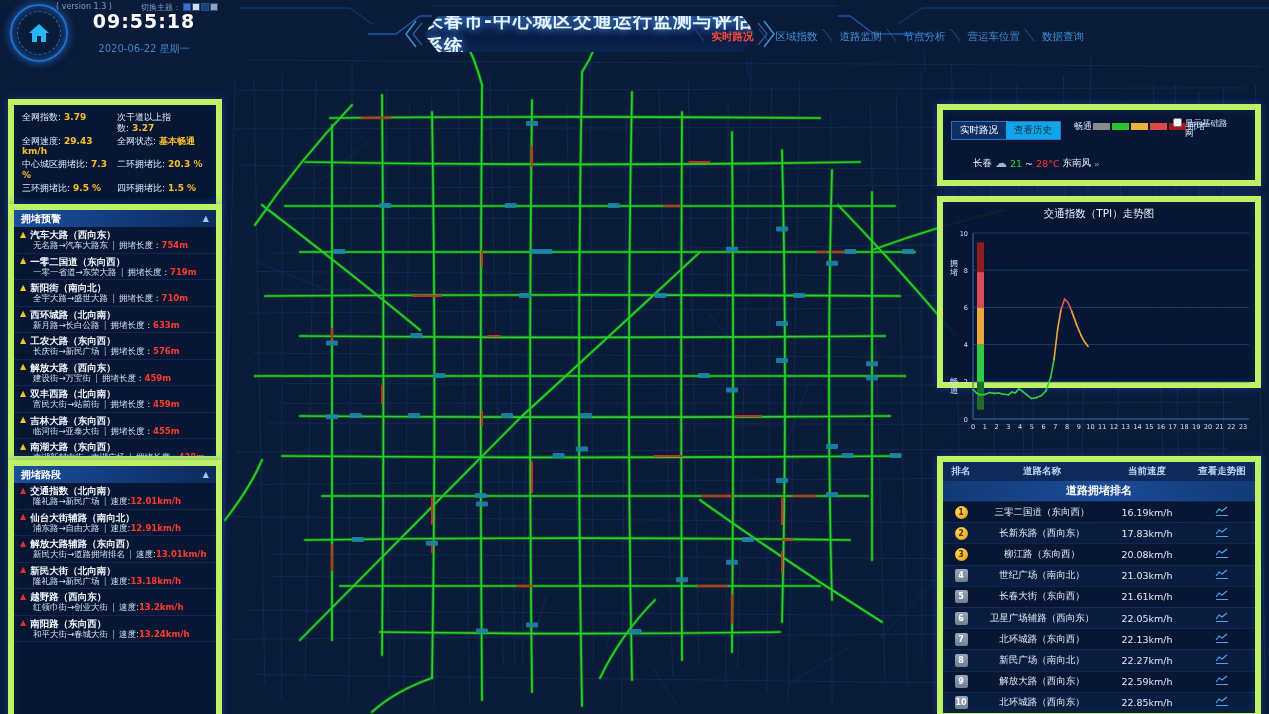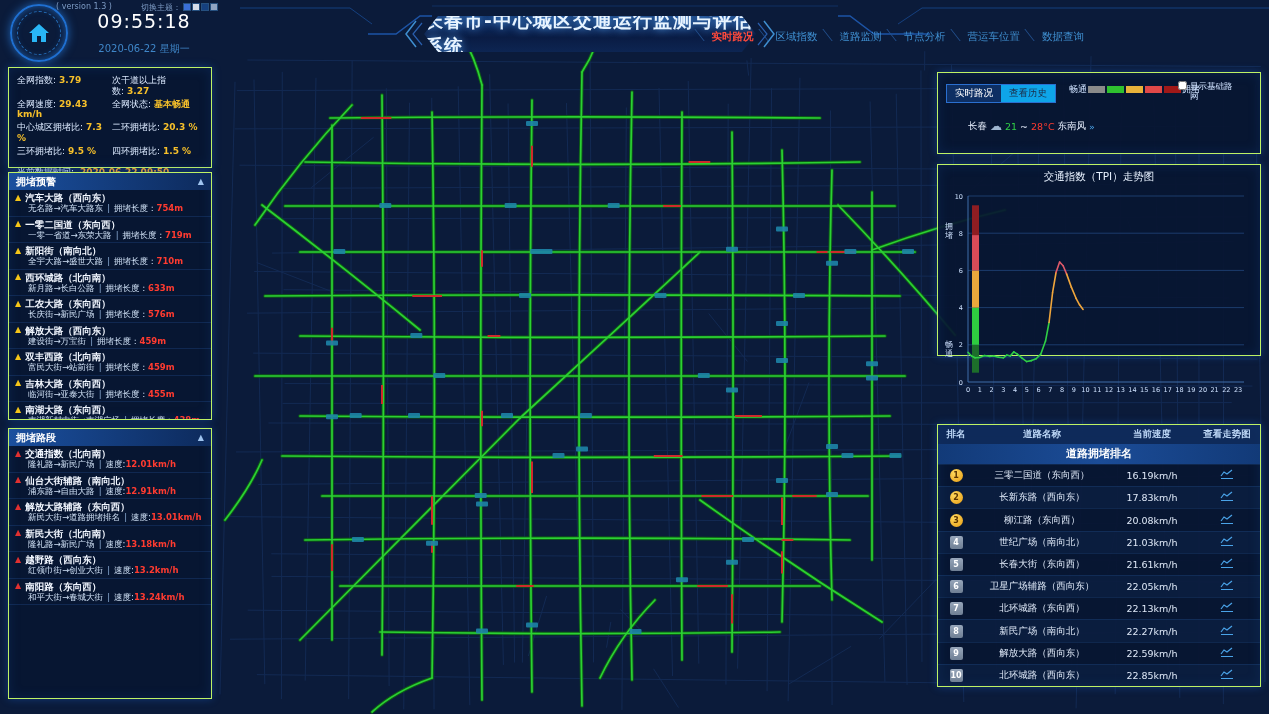--- a/index.html
+++ b/index.html
@@ -10,38 +10,38 @@
   
   #header{position:absolute;left:0;top:0;width:1117px;height:60px;}
   #hdr-decor{position:absolute;left:0;top:0;pointer-events:none;}
   #logo{position:absolute;left:10px;top:4px;width:54px;height:54px;border-radius:50%;
         border:2px solid #1f6fd0;box-shadow:0 0 10px rgba(41,130,230,.7), inset 0 0 8px rgba(41,130,230,.6);
         display:flex;align-items:center;justify-content:center;cursor:pointer;}
   #logo .ring{position:absolute;inset:5px;border-radius:50%;border:1px dashed #2a82d8;opacity:.8;}
   .version{position:absolute;left:56px;top:2px;font-size:8px;color:#7d9bc4;}
   .theme{position:absolute;left:141px;top:2px;font-size:8px;color:#7d9bc4;display:flex;align-items:center;gap:1px;}
   .theme-sq{width:6px;height:6px;display:inline-block;margin-left:1px;cursor:pointer;border:1px solid #26507f;}
-  .clock{position:absolute;left:84px;top:10px;width:120px;text-align:center;font-size:19px;font-weight:normal;color:#fff;letter-spacing:1px;}
+  .clock{position:absolute;left:84px;top:10px;width:120px;text-align:center;font-size:19px;font-weight:bold;color:#fff;letter-spacing:1px;}
   .date{position:absolute;left:84px;top:42px;width:120px;text-align:center;font-size:10px;color:#3f86c8;}
   #title-box{position:absolute;left:424px;top:16px;width:332px;height:36px;
      background:linear-gradient(180deg,#0e2f66 0%,#0a1c44 60%,#0d2552 100%);
      clip-path:polygon(14px 0,calc(100% - 14px) 0,100% 50%,calc(100% - 14px) 100%,14px 100%,0 50%);
      display:flex;align-items:center;justify-content:center;
      box-shadow:0 0 14px rgba(40,120,230,.6);}
   #title-box .inner{font-size:19px;font-weight:bold;color:#e8f4ff;letter-spacing:1px;
      text-shadow:0 0 8px rgba(90,170,255,.9);}
   .title-chev{position:absolute;top:20px;}
   #nav{position:absolute;right:22px;top:28px;display:flex;}
   .nav-item{font-size:10.5px;color:#3f8fd0;padding:2px 11px;cursor:pointer;position:relative;}
   .nav-item::before{content:"";position:absolute;left:-2px;top:1px;width:9px;height:12px;
      border-left:1px solid #23518f;transform:skewX(38deg);}
   .nav-item.active{color:#ff4a3c;font-weight:bold;}
   
-  .panel{position:absolute;background:rgba(7,22,50,.93);border:1px solid #bef264;
-     box-shadow:0 0 8px rgba(25,95,200,.45), inset 0 0 12px rgba(20,70,150,.25);}
+  .panel{position:absolute;background:rgba(7,22,50,.93);border:6px solid #bef264;
+     box-shadow:0 0 8px rgba(25,95,200,.45), inset 0 0 12px rgba(20,70,150,.25);margin-top:32px;}
   .phead{height:17px;display:flex;align-items:center;justify-content:space-between;
      padding:0 7px;background:linear-gradient(90deg,#1a4f9e,#0d2a5c);
      font-size:10px;font-weight:bold;color:#fff;}
   .phead .collapse{color:#9fc4ef;font-size:8px;cursor:pointer;}
   
   #stats-panel{left:8px;top:67px;width:202px;height:99px;padding:0;}
   #stats-grid{display:grid;grid-template-columns:1fr 1fr;gap:2px 4px;padding:7px 8px 2px 8px;}
   .stat-cell{font-size:9px;line-height:1.2;min-height:17px;}
   .stat-label{color:#dceaff;}
   .stat-value{color:#f7c02a;font-weight:bold;margin-left:3px;}

